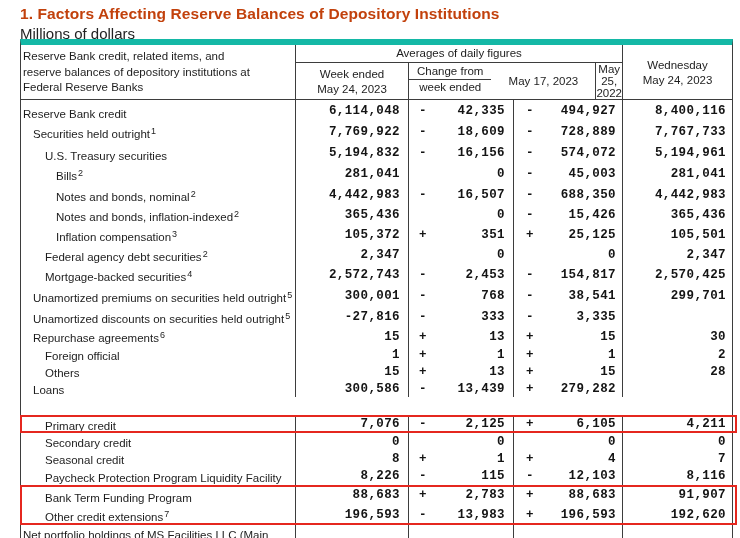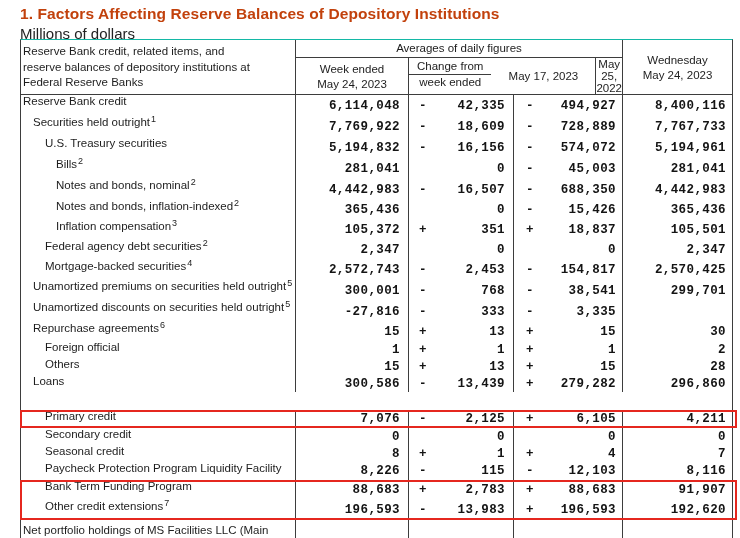--- a/index.html
+++ b/index.html
@@ -3,21 +3,21 @@
 <meta charset="utf-8">
 <style>
   html,body{margin:0;padding:0;background:#fff;}
   .page{position:relative;width:740px;height:538px;background:#ffffff;overflow:hidden;
         font-family:"Liberation Sans",sans-serif;color:#1d1d1d;}
   .title{position:absolute;left:20px;top:5px;font-size:15.5px;font-weight:bold;color:#c2410c;
          letter-spacing:0.1px;white-space:nowrap;}
   .subtitle{position:absolute;left:20px;top:25px;font-size:15px;color:#222;}
 
   .table{position:absolute;left:20px;top:39px;width:713px;height:499px;box-sizing:border-box;
-         border-top:1px solid #14b8a6;border-left:1px solid #3d3d3d;border-right:1px solid #3d3d3d;
+         border-top:6px solid #14b8a6;border-left:1px solid #3d3d3d;border-right:1px solid #3d3d3d;
          background:#fff;overflow:visible;}
 
   
   .thead{display:flex;height:54px;border-bottom:1px solid #3d3d3d;font-size:11.5px;}
   .h-stub{width:275px;box-sizing:border-box;border-right:1px solid #3d3d3d;
           padding:4px 2px 0 2px;line-height:15.5px;}
   .h-mid{width:327px;box-sizing:border-box;border-right:1px solid #3d3d3d;
          display:flex;flex-direction:column;text-align:center;}
   .h-g1{height:17px;line-height:17px;border-bottom:1px solid #3d3d3d;}
   .h-midrow{flex:1;display:flex;}
@@ -28,21 +28,21 @@
   .h-c23row{flex:1;display:flex;}
   .h-c2{width:105px;box-sizing:border-box;border-right:1px solid #3d3d3d;
         display:flex;align-items:center;justify-content:center;}
   .h-c3{flex:1;display:flex;align-items:center;justify-content:center;}
   .h-c4{flex:1;display:flex;flex-direction:column;justify-content:center;gap:3px;text-align:center;}
 
   
   .row{display:flex;align-items:center;}
   .cell{box-sizing:border-box;height:100%;}
   .stubcell{width:275px;border-right:1px solid #3d3d3d;display:flex;flex-direction:column;
-            justify-content:flex-start;font-size:11.5px;line-height:13px;overflow:hidden;white-space:nowrap;}
+            justify-content:flex-end;font-size:11.5px;line-height:13px;overflow:hidden;white-space:nowrap;}
   .num{display:flex;justify-content:space-between;align-items:center;
        font-family:"Liberation Mono",monospace;font-weight:700;font-size:12.5px;
        letter-spacing:0.4px;color:#141414;}
   .c1{width:113px;border-right:1px solid #3d3d3d;padding:0 8px 0 10px;}
   .c2{width:105px;border-right:1px solid #3d3d3d;padding:0 8px 0 10px;}
   .c3{width:109px;border-right:1px solid #3d3d3d;padding:0 6px 0 12px;}
   .c4{flex:1;padding:0 6px 0 8px;}
   .sup{font-size:9px;position:relative;top:-4px;margin-left:1px;}
   .sign{flex:0 0 auto;}
   .val{flex:0 0 auto;}
@@ -223,21 +223,21 @@
           <div class="cell num c1">
             <span class="sign"></span>
             <span class="val">105,372</span>
           </div>
           <div class="cell num c2">
             <span class="sign">+</span>
             <span class="val">351</span>
           </div>
           <div class="cell num c3">
             <span class="sign">+</span>
-            <span class="val">18,837</span>
+            <span class="val">25,125</span>
           </div>
           <div class="cell num c4">
             <span class="sign"></span>
             <span class="val">105,501</span>
           </div>
         </div>
         <div class="row" style="height: 20px;">
           <div class="cell stubcell">
             <div style="padding-left: 24px;">Federal agency debt securities<span class="sup">2</span></div>
           </div>
@@ -388,24 +388,20 @@
             <span class="sign"></span>
             <span class="val">300,586</span>
           </div>
           <div class="cell num c2">
             <span class="sign">-</span>
             <span class="val">13,439</span>
           </div>
           <div class="cell num c3">
             <span class="sign">+</span>
             <span class="val">279,282</span>
-          </div>
-          <div class="cell num c4">
-            <span class="sign"></span>
-            <span class="val">296,860</span>
           </div>
         </div>
         <div class="red-group">
           <div class="red-outline" style="border-color: rgb(229, 39, 31);"></div>
           <div class="row" style="height: 18px; margin-top: 18px;">
             <div class="cell stubcell">
               <div style="padding-left: 24px;">Primary credit</div>
             </div>
             <div class="cell num c1">
               <span class="sign"></span>

